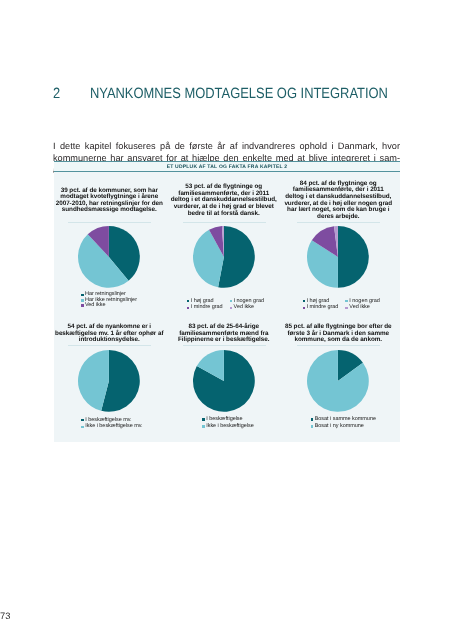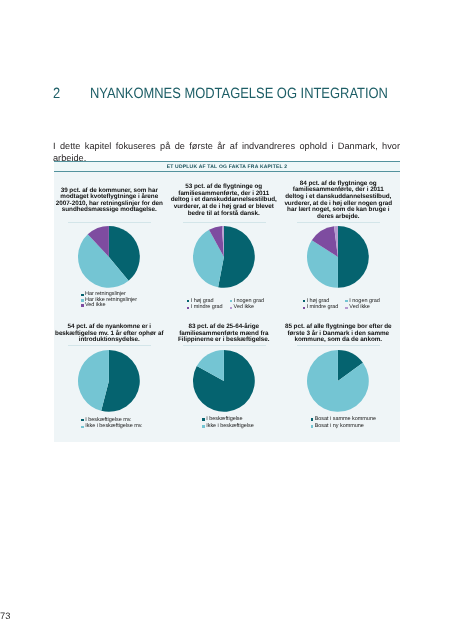--- a/index.html
+++ b/index.html
@@ -39,20 +39,21 @@
 <body>
 
 <div class="page">
 
   <div class="chapter-head">
     <span class="chapter-num">2</span><span>NYANKOMNES MODTAGELSE OG INTEGRATION</span>
   </div>
 
   <div class="intro">
     <div class="iline">I dette kapitel fokuseres på de første år af indvandreres ophold i Danmark, hvor</div>
+    <div class="iline">kommunerne har ansvaret for at hjælpe den enkelte med at blive integreret i sam-</div>
     <div class="iline last">arbejde.</div>
   </div>
 
   <div class="factbox">
     <div class="fb-bar"></div>
     <div class="fb-title">ET UDPLUK AF TAL OG FAKTA FRA KAPITEL 2</div>
     <div id="cells">
         <div class="cell" style="left: 0px; top: 0px;">
           <div class="cap" style="top: 26.5px; left: -2.4px; width: 115.3px;">
             <div>39 pct. af de kommuner, som har</div>

